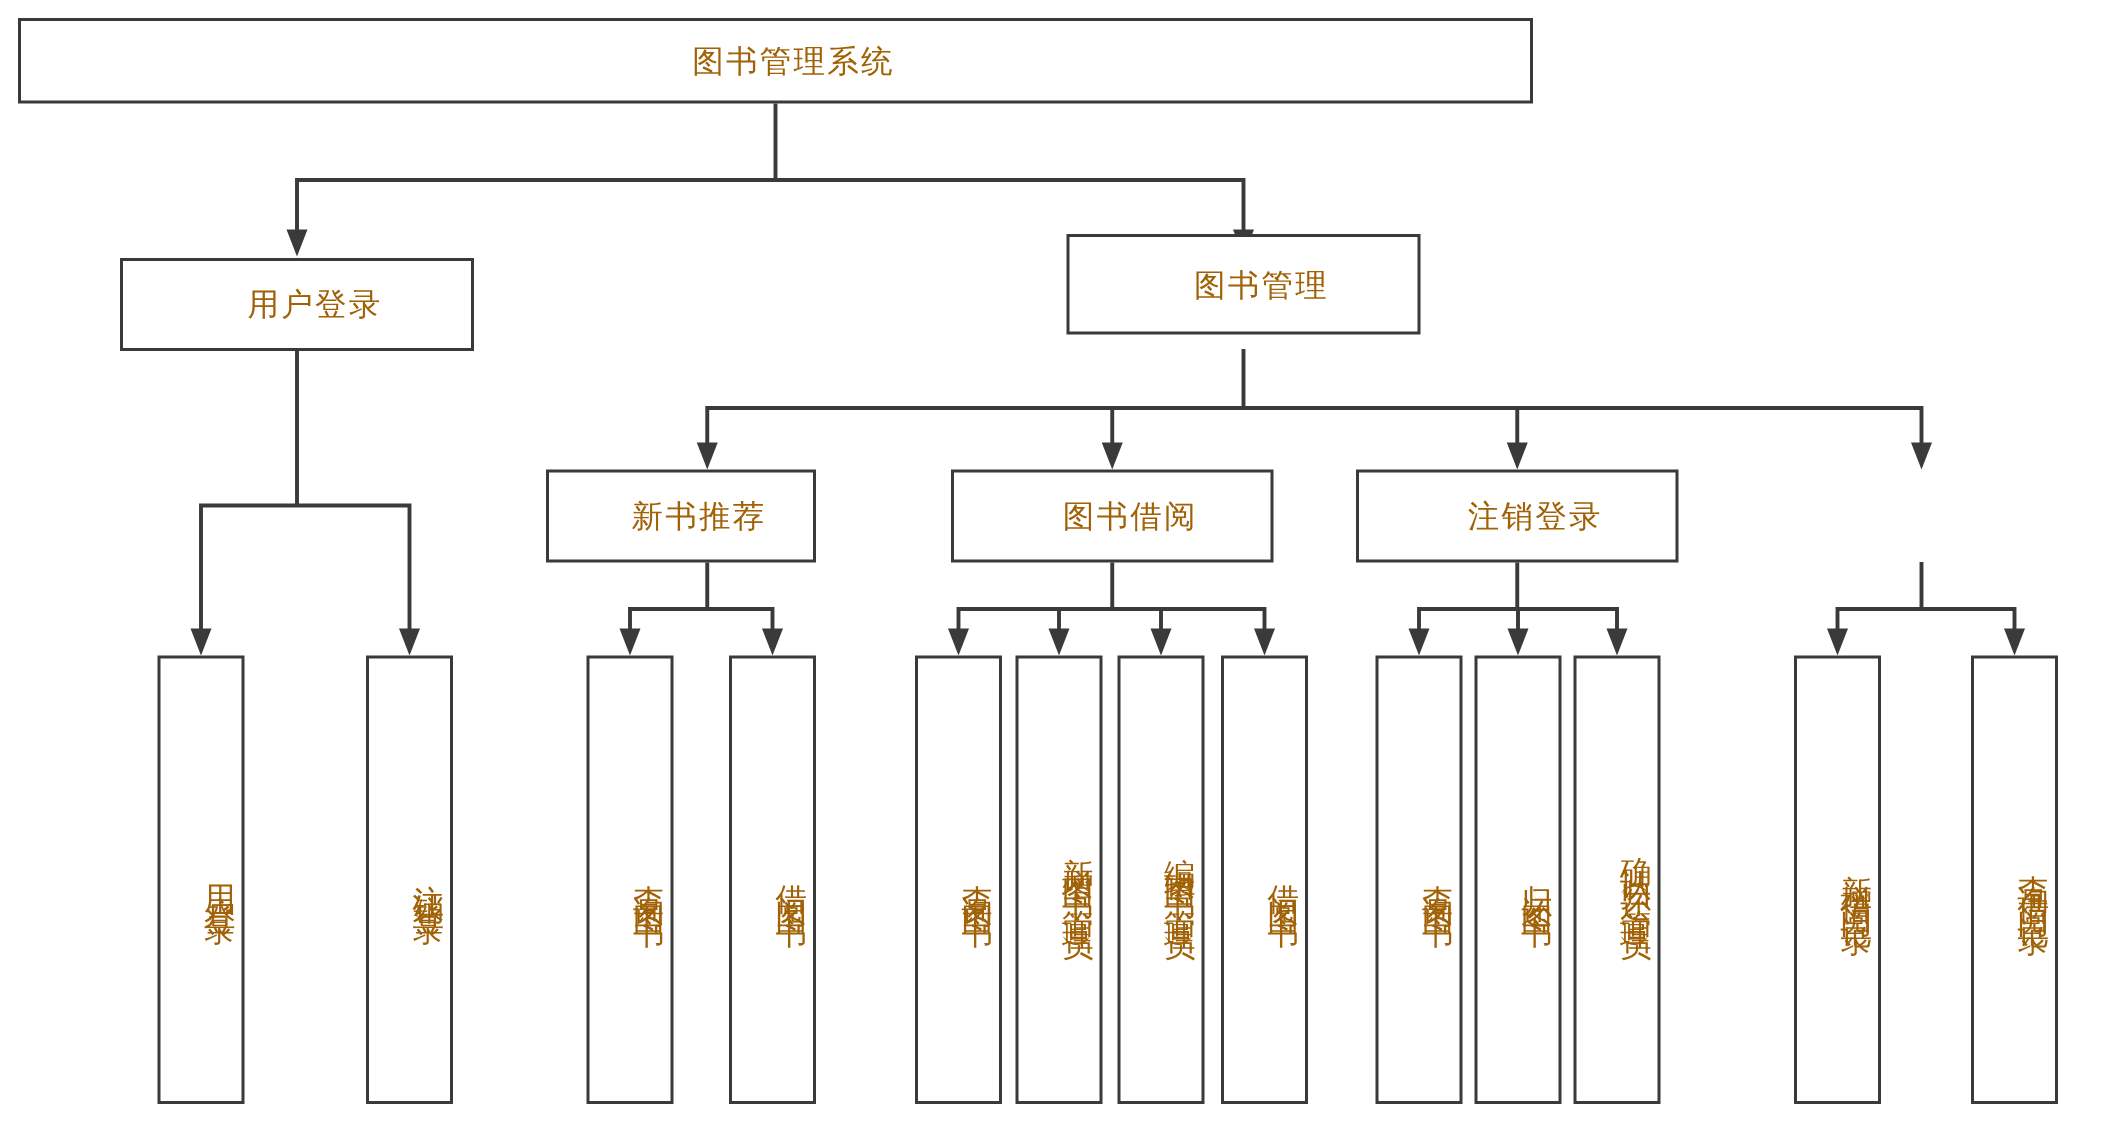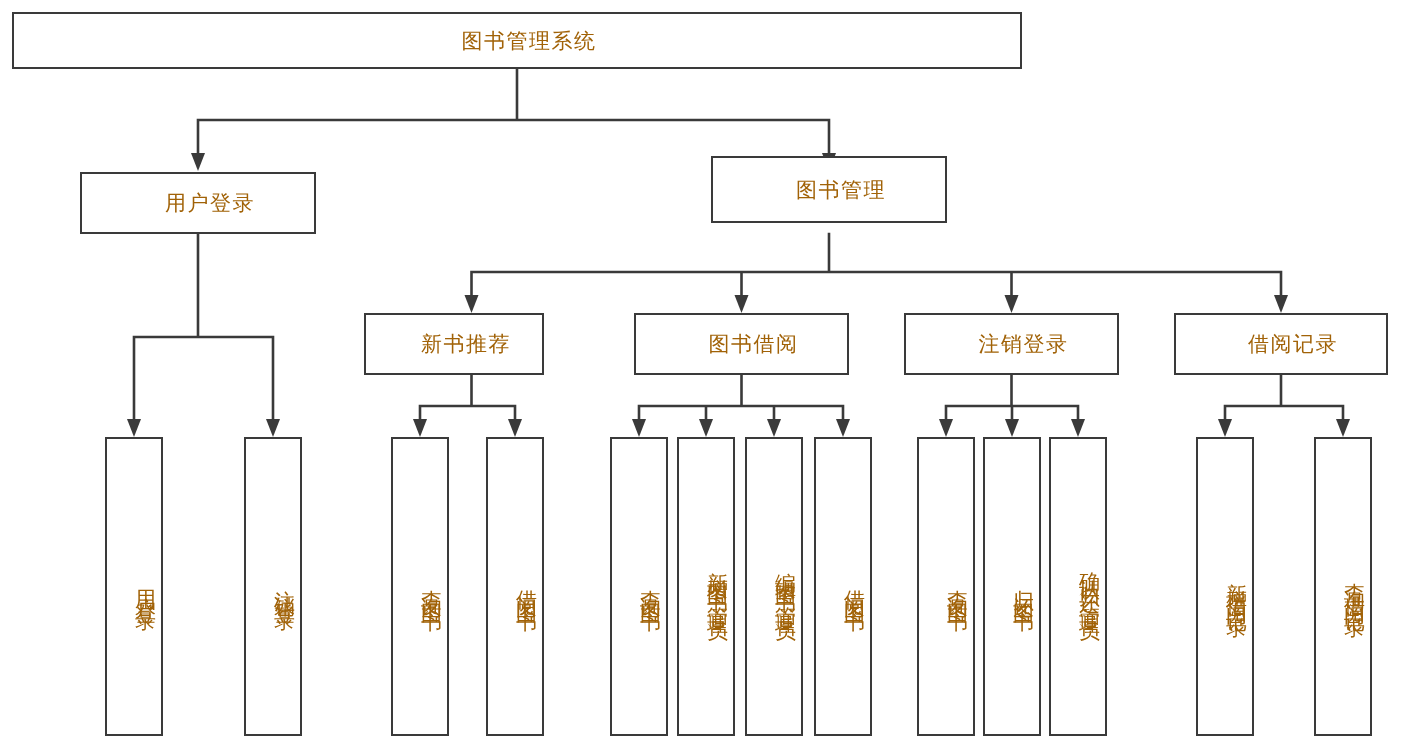--- a/index.html
+++ b/index.html
@@ -122,23 +122,20 @@
 
   <div class="box h" style="left:364px; top:313px; width:180px; height:62px">
     <span>新书推荐</span>
   </div>
   <div class="box h" style="left:634px; top:313px; width:215px; height:62px">
     <span>图书借阅</span>
   </div>
   <div class="box h" style="left:904px; top:313px; width:215px; height:62px">
     <span>注销登录</span>
   </div>
-  <div class="box h" style="left:1174px; top:313px; width:214px; height:62px">
-    <span>借阅记录</span>
-  </div>
 
   <div class="box v" style="left:105px; top:437px; width:58px; height:299px">
     <span>用户登录</span>
   </div>
   <div class="box v" style="left:244px; top:437px; width:58px; height:299px">
     <span>注销登录</span>
   </div>
 
   <div class="box v" style="left:391px; top:437px; width:58px; height:299px">
     <span>查询图书</span>

